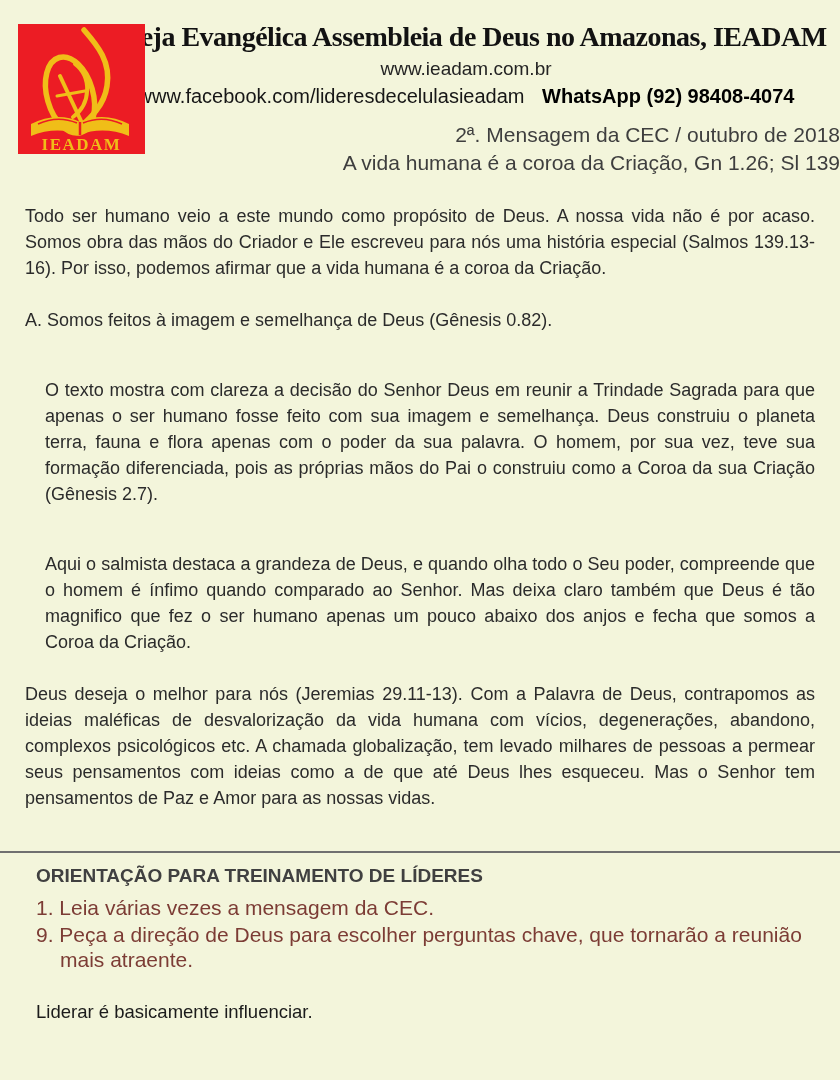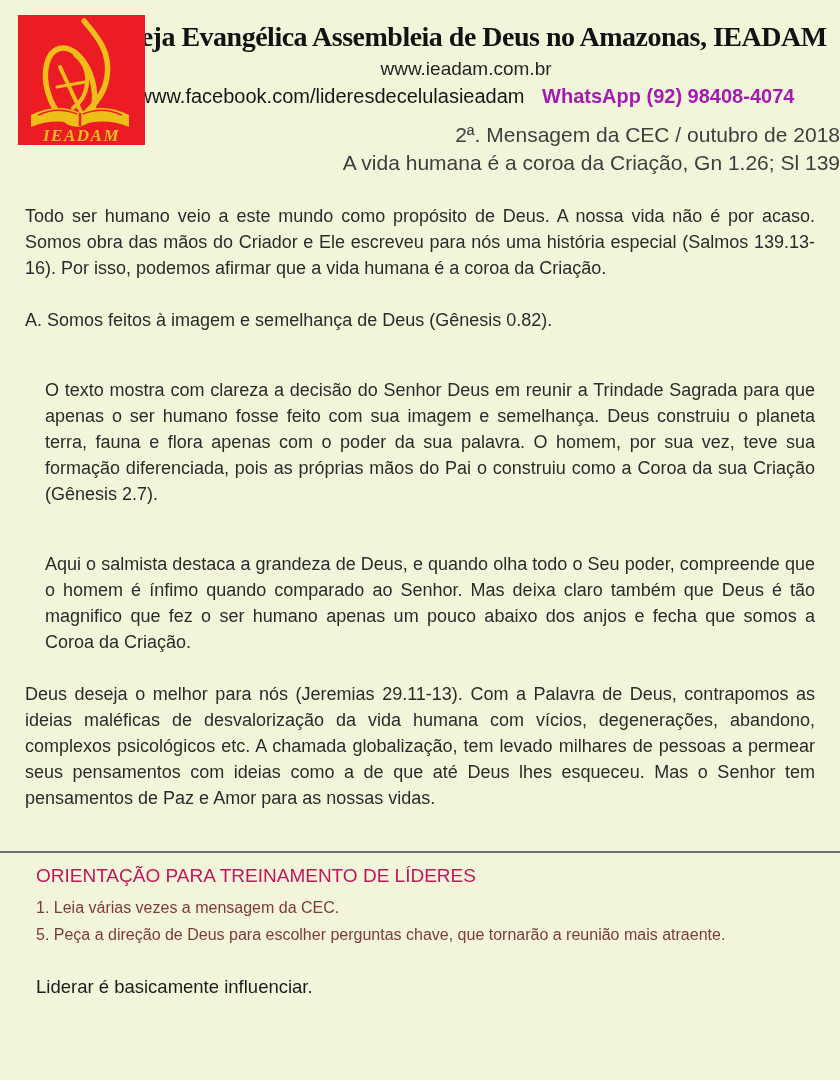--- a/index.html
+++ b/index.html
@@ -6,22 +6,22 @@
   .page {
     position:relative;
     width:840px; height:1084px;
     background:#F3F5DB;
     font-family:"Liberation Sans", sans-serif;
     overflow:hidden;
     box-sizing:border-box;
   }
   
   .logo {
-    position:absolute; left:18px; top:15px;
-    width:127px; height:130px;font-style:italic;
+    position:absolute; left:18px; top:24px;
+    width:127px; height:130px;
   }
   .header-text {
     padding-top:20px;
     margin-left:92px;
     text-align:center;
   }
   .org-name {
     font-family:"Liberation Serif", serif;
     font-weight:700;
     font-size:28px;
@@ -34,21 +34,21 @@
     color:#242424;
     margin-top:4px;
   }
   .fb-line {
     font-size:20px; line-height:27px;
     color:#161616;
     margin-top:2px;
     margin-left:-60px; 
   }
   .whatsapp {
-    color:#a21caf;
+    color:#000000;
     font-weight:700;
     margin-left:12px;
   }
   .title-block {
     text-align:right;
     margin-top:11px;
     font-size:21px;
     line-height:28px;
     color:#3E3E3E;
   }
@@ -65,26 +65,27 @@
   .sec-body { text-align:justify;margin-top:44px; }
   
   .divider {
     border:none;
     border-top:2px solid #707070;
     margin:40px 0 0 0;
   }
   .orientation { padding:10px 25px 0 36px; }
   .orient-heading {
     font-size:19px; line-height:25px;
-    color:#be185d;
+    color:#404040;
+    font-weight:bold;
   }
   .orient-list {
     margin-top:7px;
     color:#7C3C35;
-    font-size:16px;
+    font-size:21px;
     line-height:25px;
   }
   .orient-item { padding-left:24px; text-indent:-24px; margin-top:2px; }
   
   .notes {
     padding:27px 25px 0 36px;
     font-size:18.5px;
     line-height:26px;
     color:#1B1B1B;
   }
@@ -145,21 +146,21 @@
 
     <div class="para">Deus deseja o melhor para nós (Jeremias 29.11-13). Com a Palavra de Deus, contrapomos as ideias maléficas de desvalorização da vida humana com vícios, degenerações, abandono, complexos psicológicos etc. A chamada globalização, tem levado milhares de pessoas a permear seus pensamentos com ideias como a de que até Deus lhes esqueceu. Mas o Senhor tem pensamentos de Paz e Amor para as nossas vidas.</div>
   </div>
 
   <hr class="divider">
 
   <div class="orientation">
     <div class="orient-heading">ORIENTAÇÃO PARA TREINAMENTO DE LÍDERES</div>
     <div class="orient-list">
       <div class="orient-item">1. Leia várias vezes a mensagem da CEC.</div>
-      <div class="orient-item">5. Peça a direção de Deus para escolher perguntas chave, que tornarão a reunião mais atraente.</div>
+      <div class="orient-item">9. Peça a direção de Deus para escolher perguntas chave, que tornarão a reunião mais atraente.</div>
     </div>
   </div>
 
   <div class="notes">
     <div>Liderar é basicamente influenciar.</div>
 
   </div>
 
   <div class="bottom-strip"></div>
 </div>

